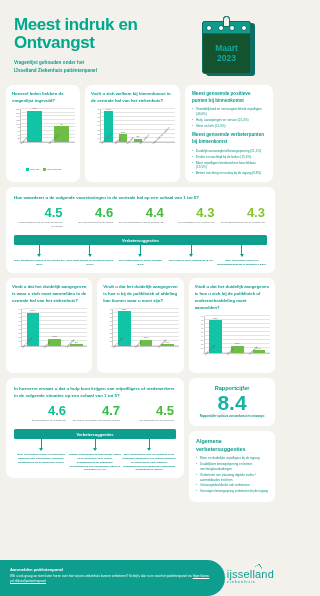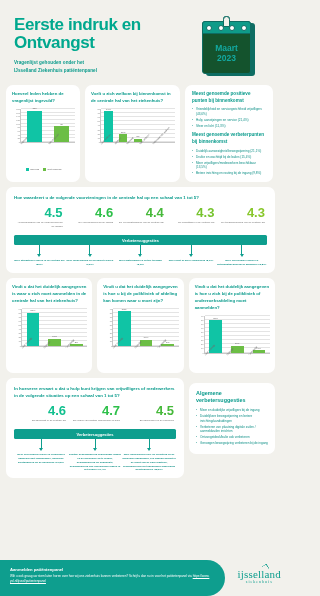--- a/index.html
+++ b/index.html
@@ -122,38 +122,38 @@
     position: absolute; left: 0; bottom: 0; width: 281px; height: 36px;
   }
   .footer-bg {
     position: absolute; left: 0; top: 0; width: 225px; height: 36px;
     background: #0e9e8e; border-radius: 0 18px 18px 0;
   }
   .footer-text { position: absolute; left: 10px; top: 7px; width: 200px; }
   .f-title { color: #ffffff; font-size: 4.2px; font-weight: bold; }
   .f-body { color: #ffffff; font-size: 3.1px; line-height: 1.62; margin-top: 1.5px; }
   .f-link { color: #ffffff; text-decoration: underline; word-break: break-all; }
-  .logo { position: absolute; right: 0; top: 8px; text-align: center; font-family: Liberation Serif, serif; }
+  .logo { position: absolute; right: 7px; top: 8px; text-align: left; }
   .logo-main { color: #0e9e8e; font-size: 11px; letter-spacing: 0.2px; position: relative; }
   .logo-sub { color: #0e9e8e; font-size: 4px; letter-spacing: 1px; margin-top: -1px; }
   .logo-hat {
     position: absolute; right: 12px; top: -3.5px; width: 7px; height: 5px;
     border-left: 1.1px solid #0e9e8e; border-top: 1.1px solid #0e9e8e;
     transform: skewX(-20deg) rotate(45deg) ; border-radius: 1px;
   }
 </style>
 </head>
 <body>
 
 <div class="page">
 
   <div class="header">
     <div class="header-text">
       <div class="h-title">
-        <div>Eerste indruk en</div>
+        <div>Meest indruk en</div>
         <div>Ontvangst</div>
       </div>
       <div class="h-sub">
         <div>Vragenlijst gehouden onder het</div>
         <div>IJsselland Ziekenhuis patiëntenpanel</div>
       </div>
     </div>
 
     <div class="calendar">
       <div class="cal-shadow"></div>
@@ -576,20 +576,25 @@
           </div>
           <div class="sugg-col">
             <div class="arrow-line"></div>
             <div class="arrow-head"></div>
             <div class="sugg-text">Meer duidelijkheid over de inrichting en de polikliniek aanduiding, een aanspreekpunt in de buurt van de balie plaatsen, bewegwijzering met aanduiding/ aankleding geactualiseerd (18,5%)</div>
           </div>
         </div>
     </div>
 
     <div style="width:88px;">
+      <div class="card" style="padding:7px 6px 7px 6px;">
+        <div class="rapport-title">Rapportcijfer</div>
+        <div class="rapport-num">8.4</div>
+        <div class="rapport-cap">Rapportcijfer op basis van aankomst en ontvangst</div>
+      </div>
       <div class="card" style="padding:7px 6px 7px 7px;margin-top:5px;">
         <div class="bullet-h" style="font-size:5.4px;">
           <div>Algemene</div>
           <div>verbetersuggesties</div>
         </div>
         <ul class="bullet-list">
             <li>Meer en duidelijke vrijwilligers bij de ingang</li>
             <li>Duidelijkere bewegwijzering en betere inrichting/aanduidingen</li>
             <li>Verbeteren van plaatsing digitale zuilen / aanmeldzuilen inrichten</li>
             <li>Ontvangstdesk/balie ook verbeteren</li>

